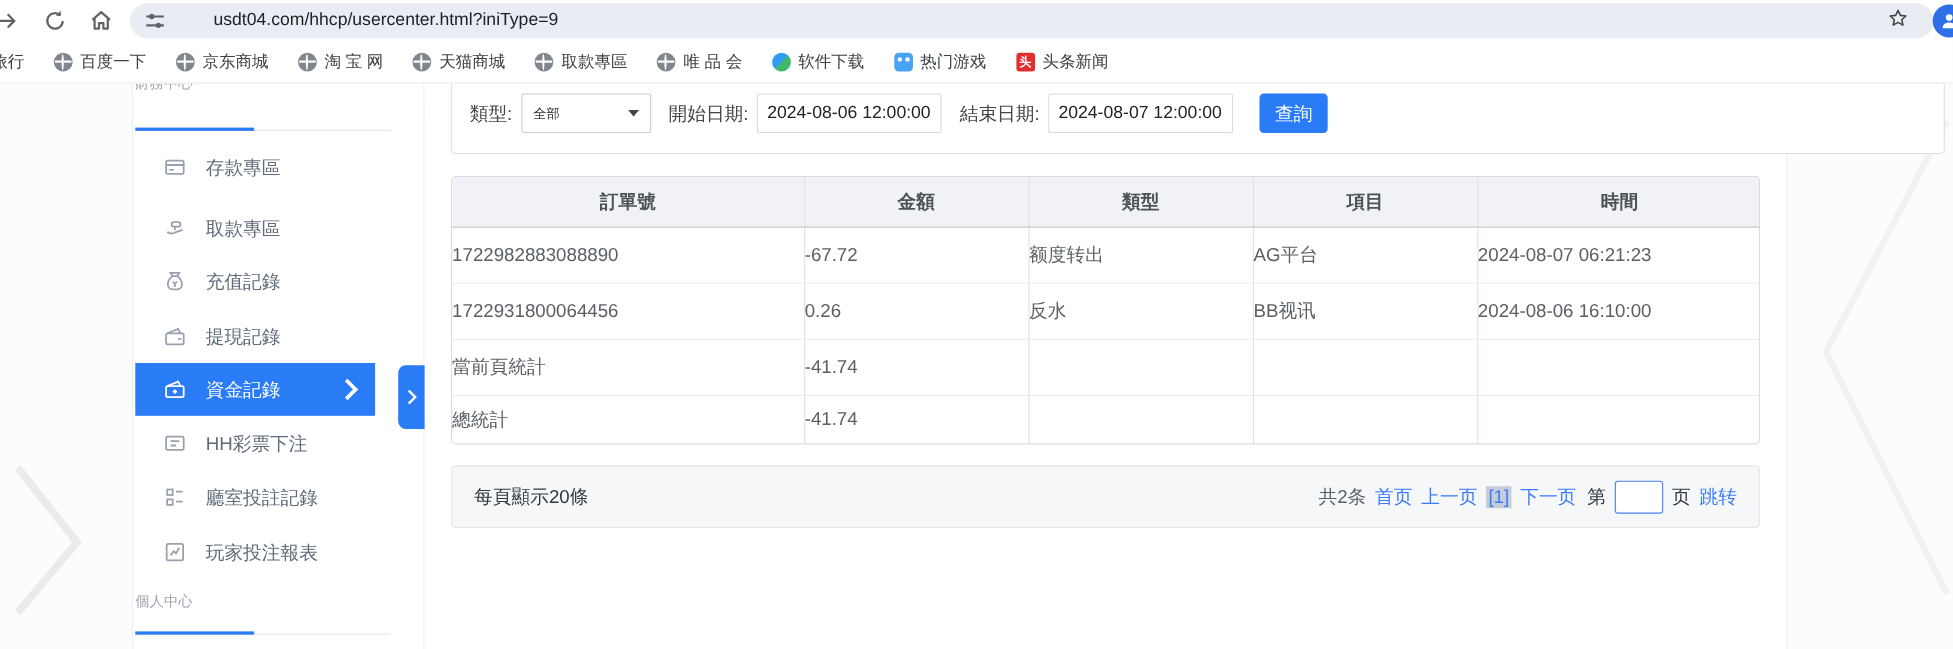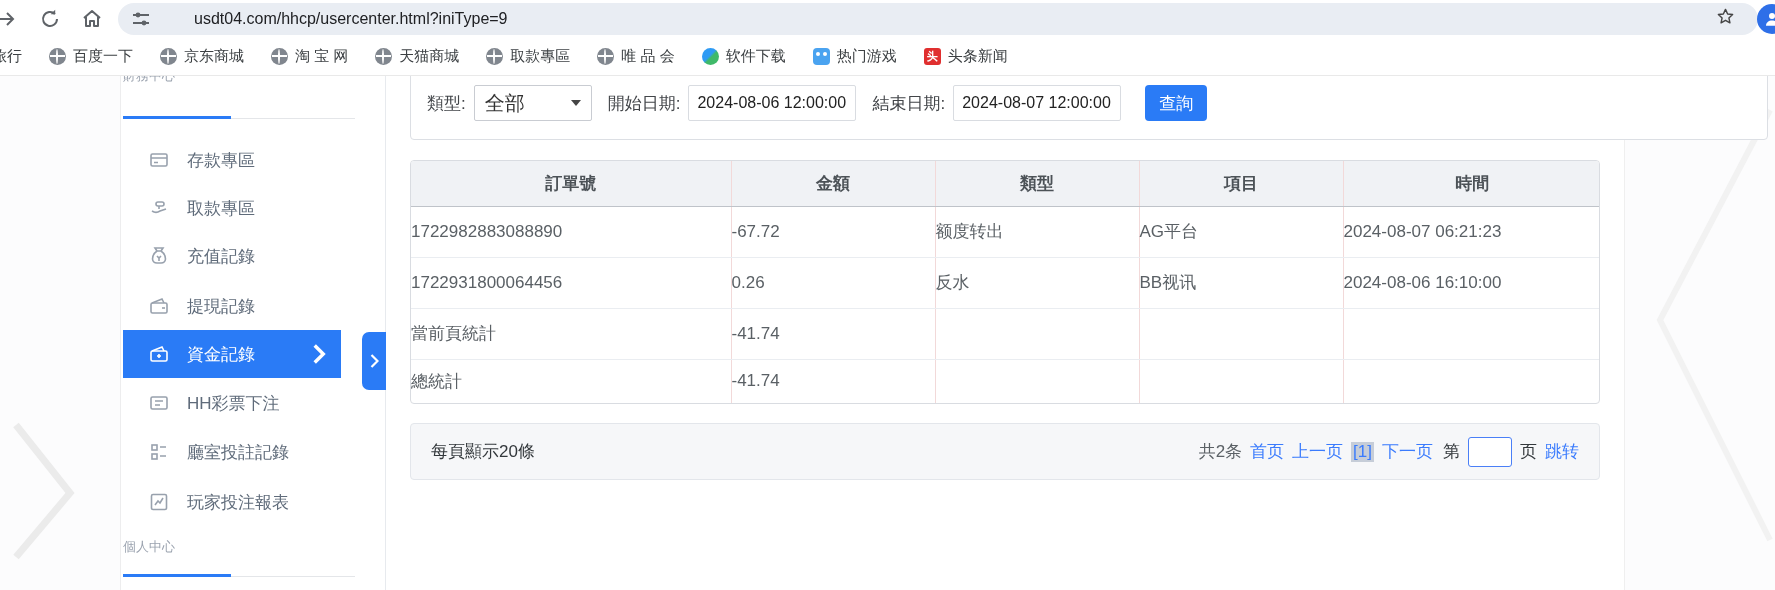--- a/index.html
+++ b/index.html
@@ -57,21 +57,21 @@
   .menu-item.active svg { stroke:#ffffff; }
   .mi-chev { margin-left:auto; margin-right:12px; width:10px; height:14px; }
   .handle { position:absolute; left:362px; top:332px; width:24px; height:58px; background:#2a7bf6;
             border-radius:7px 0 0 7px; display:flex; align-items:center; justify-content:center; }
 
   
   .filterbar { position:absolute; left:410px; top:66px; width:1358px; height:74px; background:#fff;
                border:1px solid #dcdfe4; border-radius:4px; display:flex; align-items:center; padding-left:16px; }
   .f-label { font-size:17px; color:#424549; margin-right:8px; white-space:nowrap; }
   .select { width:118px; height:36px; border:1px solid #c9ccd2; border-radius:2px; background:#fff;
-            display:flex; align-items:center; padding:12px 10px; font-size:20px; color:#333; margin-right:16px; }
+            display:flex; align-items:center; padding:12px 10px; font-size:12px; color:#333; margin-right:16px; }
   .caret { margin-left:auto; width:0; height:0; border-left:5px solid transparent; border-right:5px solid transparent;
            border-top:6px solid #454545; }
   .date-input { width:168px; height:36px; border:1px solid #d9dce1; border-radius:2px; background:#fff;
                 font-size:16px; color:#222; padding:4px 8px; margin-right:16px;
                 font-family:"Liberation Sans","DejaVu Sans",sans-serif; }
   .btn-primary { margin-left:8px; width:62px; height:36px; background:#2a7bf6; color:#fff; border:none;
                  border-radius:4px; font-size:17px; cursor:pointer;
                  font-family:"Liberation Sans","DejaVu Sans",sans-serif; }
 
   
@@ -194,21 +194,21 @@
 <div class="content-card"></div>
 
 <div class="section-hdr hdr-clip">
   <span>財務中心</span>
 </div>
 <div class="underline" style="top:116px;">
     <span class="blue"></span>
     <span class="grey"></span>
   </div>
 
-<div class="menu-item" style="top:136px;">
+<div class="menu-item" style="top:128px;">
   <span class="mi-ico">
     <svg viewBox="0 0 20 20">
         <rect x="2" y="4" width="16" height="12" rx="1.5"></rect>
         <path d="M2 8h16M5 12.5h4"></path>
       </svg>
     </span>
   <span>存款專區</span>
 </div>
 <div class="menu-item" style="top:184px;">
   <span class="mi-ico">

